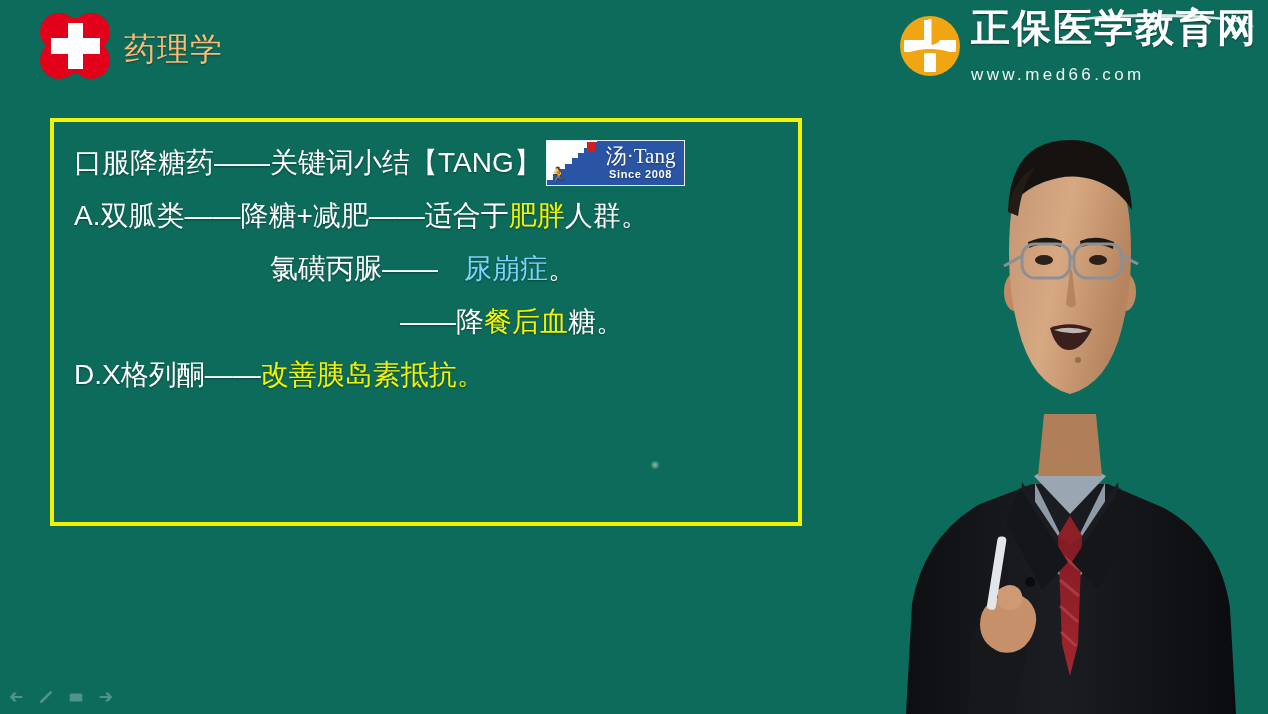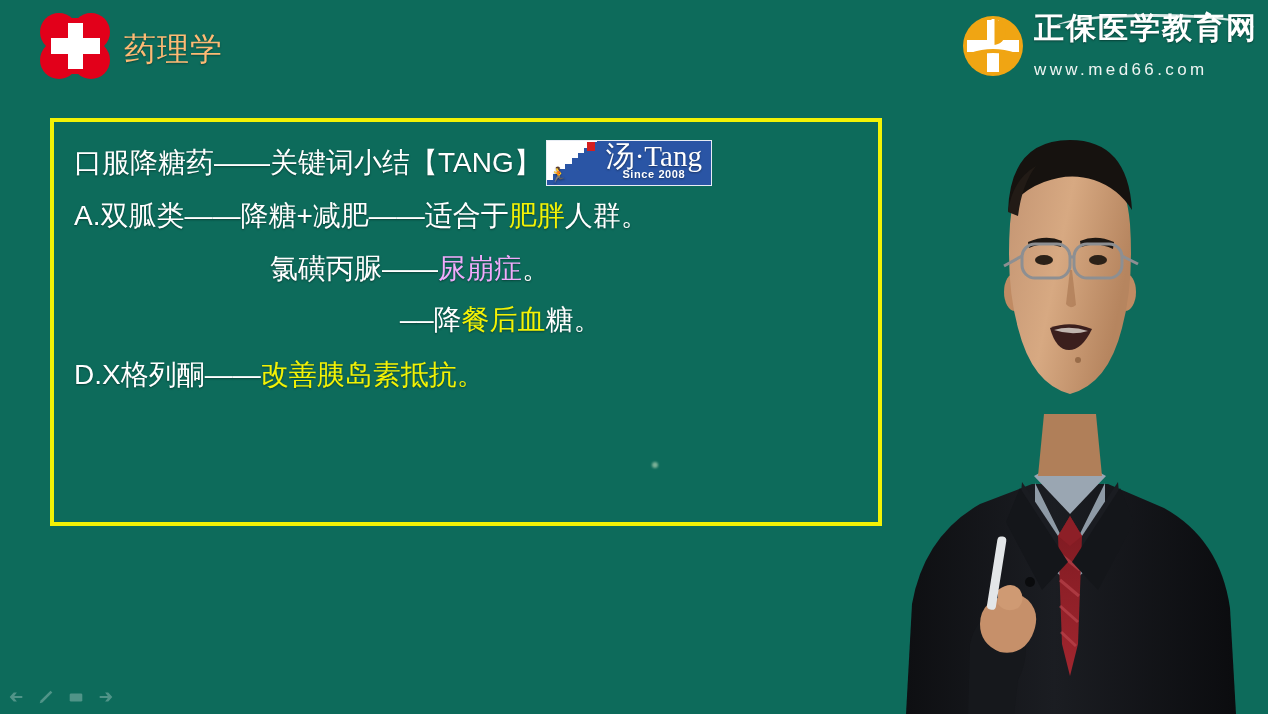--- a/index.html
+++ b/index.html
@@ -35,58 +35,58 @@
     position: absolute; right: 10px; top: 8px;
     height: 76px;
     display: flex; align-items: center; gap: 10px;
   }
   #brand-mark {
     width: 62px; height: 62px; flex: 0 0 62px;
     position: relative;
   }
   #brand-text { display: flex; flex-direction: column; justify-content: center; }
   #brand-name {
-    font-size: 30px; color: #ffffff; letter-spacing: 2px;
+    font-size: 39px; color: #ffffff; letter-spacing: 2px;
     font-weight: bold; line-height: 1.08;
     white-space: nowrap;
     text-shadow: 0 1px 2px rgba(0,0,0,.4);
   }
   #brand-url {
     font-size: 17px; color: #eef4f2; letter-spacing: 3.4px;
     margin-top: 15px; white-space: nowrap;
   }
   .brand-arc {
     position: absolute; right: 4px; top: 6px;
     width: 200px; height: 14px;
     border-top: 3px solid #ffffff;
     border-radius: 50% / 100% 100% 0 0;
     opacity: .85;
   }
 
   
   #slide-board {
     position: absolute;
     left: 50px; top: 118px;
-    width: 832px; height: 408px;
+    width: 752px; height: 408px;
     border: 4px solid #f2f205;
     background: transparent;
   }
   #slide-lines {
     position: absolute; left: 20px; top: 14px;
     width: 716px;
   }
   .slide-line {
     color: #ffffff;
     font-size: 28px;
     line-height: 53px;
     white-space: nowrap;
     text-shadow: 0 1px 2px rgba(0,0,0,.4);
   }
   .slide-line.indent-1 { padding-left: 196px; }
-  .slide-line.indent-2 { padding-left: 326px; font-family: Liberation Mono, monospace; }
+  .slide-line.indent-2 { padding-left: 326px; }
   .hl { color: #f2f205; }
 
   
   #line-keyword { display: flex; align-items: center; }
 
   
   #tang-badge {
     display: inline-flex;
     margin-left: 4px;
     height: 46px;
@@ -116,21 +116,21 @@
     width: 14px; height: 16px;
     color: #d41f1f; font-size: 15px; line-height: 15px;
   }
   #tang-words {
     padding: 1px 9px 2px 9px;
     display: flex; flex-direction: column;
     justify-content: center; align-items: center;
     color: #ffffff;
   }
   #tang-name {
-    font-size: 29px; line-height: 24px; white-space: nowrap;
+    font-size: 21px; line-height: 24px; white-space: nowrap;
     font-family: "Liberation Serif", serif;
   }
   #tang-since {
     font-size: 11px; line-height: 13px; letter-spacing: .6px;
     white-space: nowrap; font-weight: bold;
   }
 
   
   #cursor-dot {
     position: absolute; left: 652px; top: 462px;
@@ -220,21 +220,21 @@
               <span id="tang-flag" style="background: rgb(212, 31, 31);"></span>
               <span id="tang-runner">🏃</span>
             </span>
             <span id="tang-words">
               <span id="tang-name">汤·Tang</span>
               <span id="tang-since">Since 2008</span>
             </span>
           </span>
         </div>
         <div class="slide-line"><span>A.双胍类——降糖+减肥——适合于</span><span class="hl" style="color: rgb(242, 242, 5);">肥胖</span><span>人群。</span></div>
-        <div class="slide-line indent-1"><span>氯磺丙脲——</span><span class="hl" style="color: #f0abfc;">尿崩症</span><span>。</span></div>
+        <div class="slide-line indent-1"><span>氯磺丙脲——</span><span class="hl" style="color: #7dd3fc; margin-left: 26px;">尿崩症</span><span>。</span></div>
         <div class="slide-line indent-2"><span>——降</span><span class="hl" style="color: rgb(242, 242, 5);">餐后血</span><span>糖。</span></div>
         <div class="slide-line"><span>D.X格列酮——</span><span class="hl" style="color: rgb(242, 242, 5);">改善胰岛素抵抗。</span></div>
       </div>
   </div>
 
   <div id="cursor-dot"></div>
 
   <div id="presenter">
     <svg id="presenter-figure" viewBox="0 0 396 630">
       <defs>

